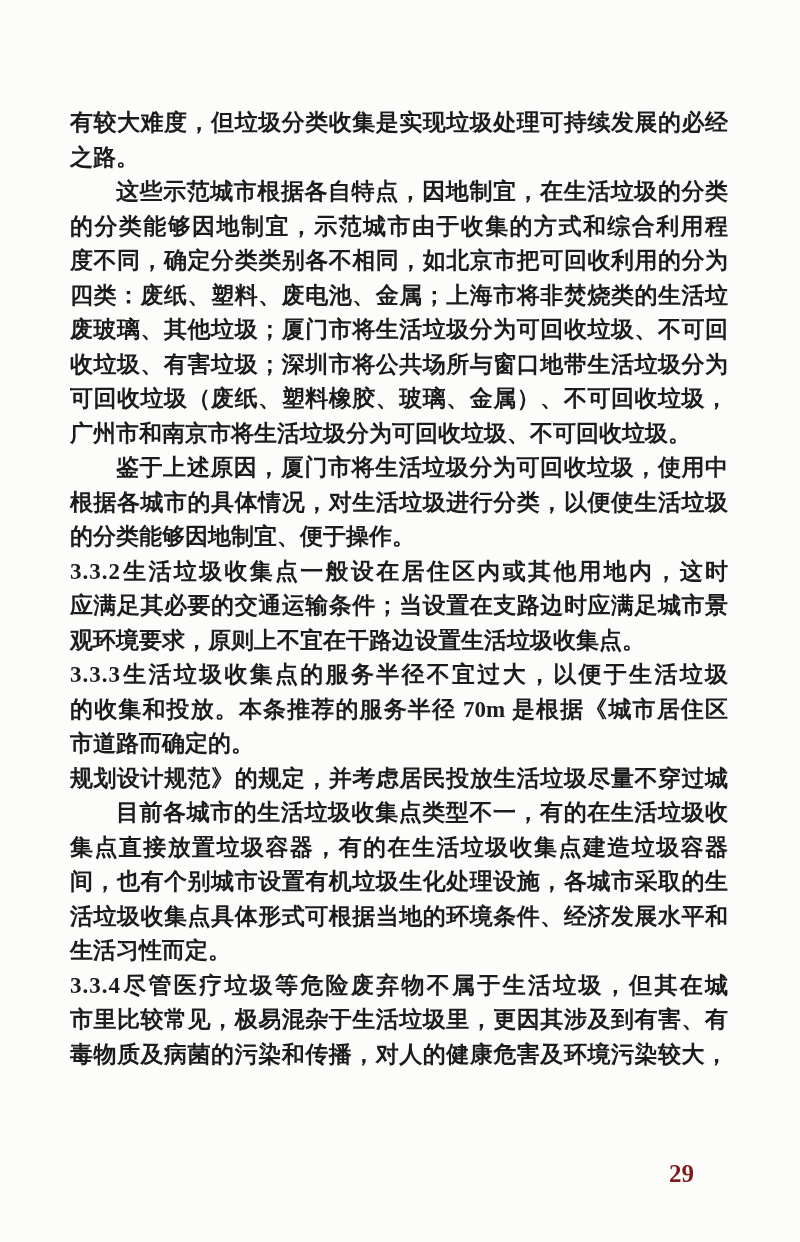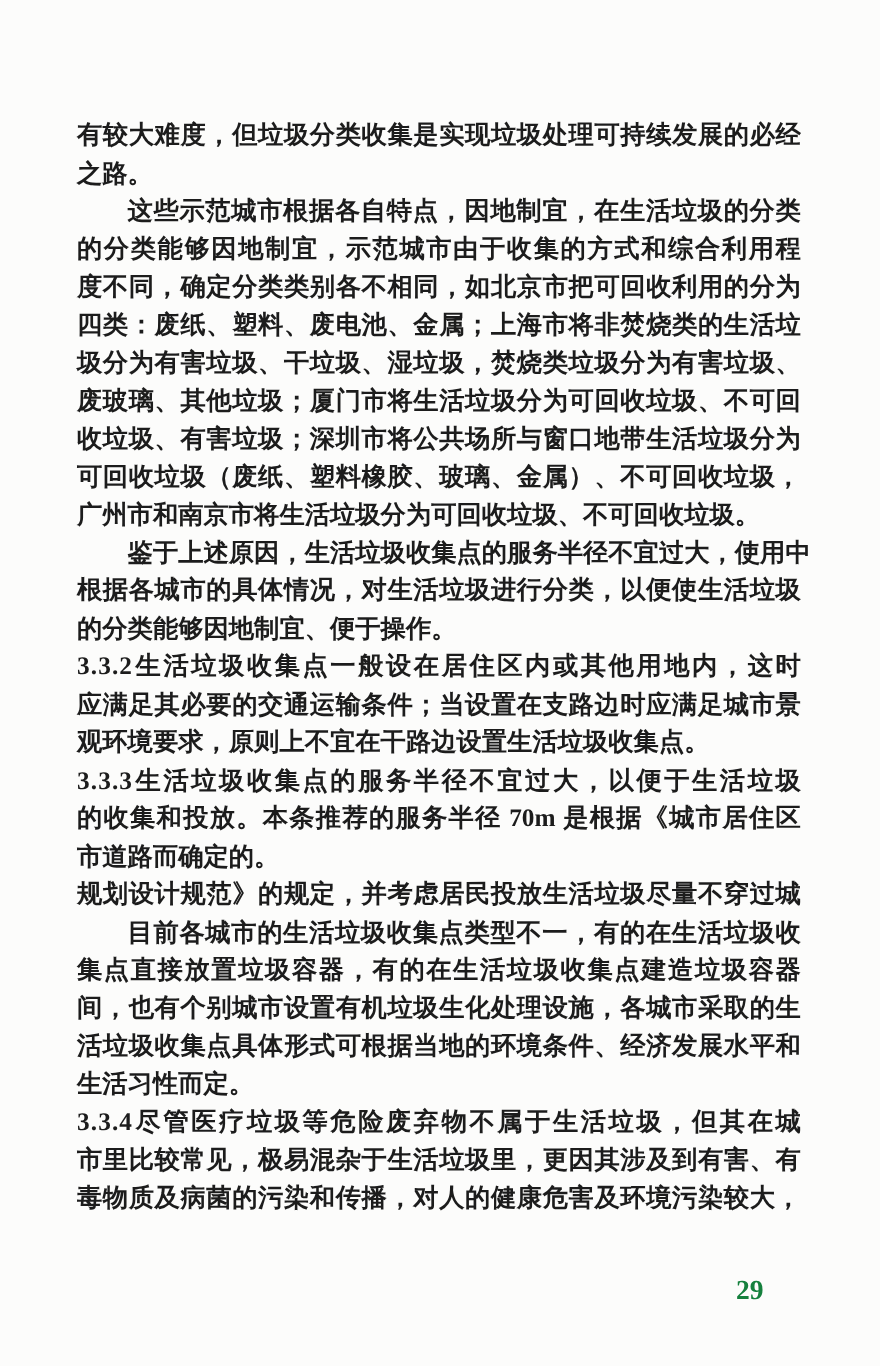--- a/index.html
+++ b/index.html
@@ -45,42 +45,41 @@
     font-weight: 700;
     font-family: "Liberation Serif", "DejaVu Serif", serif;
     letter-spacing: 1px;
   }
   .pagenum {
     position: absolute;
     top: 1160px;
     right: 106px;
     font-size: 25px;
     font-weight: 600;
-    color: #15803d;
+    color: #7f1d1d;
     font-family: "Liberation Serif", "DejaVu Serif", serif;
   }
 </style>
 </head>
 <body>
 
 <div class="page">
   <div class="textblock">
 
     <div class="line">有较大难度，但垃圾分类收集是实现垃圾处理可持续发展的必经</div>
     <div class="line l">之路。</div>
     <div class="line ind">这些示范城市根据各自特点，因地制宜，在生活垃圾的分类</div>
     <div class="line">的分类能够因地制宜，示范城市由于收集的方式和综合利用程</div>
     <div class="line">度不同，确定分类类别各不相同，如北京市把可回收利用的分为</div>
     <div class="line">四类：废纸、塑料、废电池、金属；上海市将非焚烧类的生活垃</div>
-    <div class="line">圾分为有害垃圾、干垃圾、湿垃圾，焚烧类垃圾分为有害垃圾、</div>
     <div class="line">废玻璃、其他垃圾；厦门市将生活垃圾分为可回收垃圾、不可回</div>
     <div class="line">收垃圾、有害垃圾；深圳市将公共场所与窗口地带生活垃圾分为</div>
     <div class="line">可回收垃圾（废纸、塑料橡胶、玻璃、金属）、不可回收垃圾，</div>
     <div class="line l">广州市和南京市将生活垃圾分为可回收垃圾、不可回收垃圾。</div>
-    <div class="line ind">鉴于上述原因，生活垃圾收集点的服务半径不宜过大，使用中</div>
+    <div class="line ind">鉴于上述原因，厦门市将生活垃圾分为可回收垃圾，使用中</div>
     <div class="line">根据各城市的具体情况，对生活垃圾进行分类，以便使生活垃圾</div>
     <div class="line l">的分类能够因地制宜、便于操作。</div>
 
     <div class="line">
       <span class="clause-num">3.3.2</span><span>生活垃圾收集点一般设在居住区内或其他用地内，这时</span>
     </div>
     <div class="line">应满足其必要的交通运输条件；当设置在支路边时应满足城市景</div>
     <div class="line l">观环境要求，原则上不宜在干路边设置生活垃圾收集点。</div>
 
     <div class="line">

